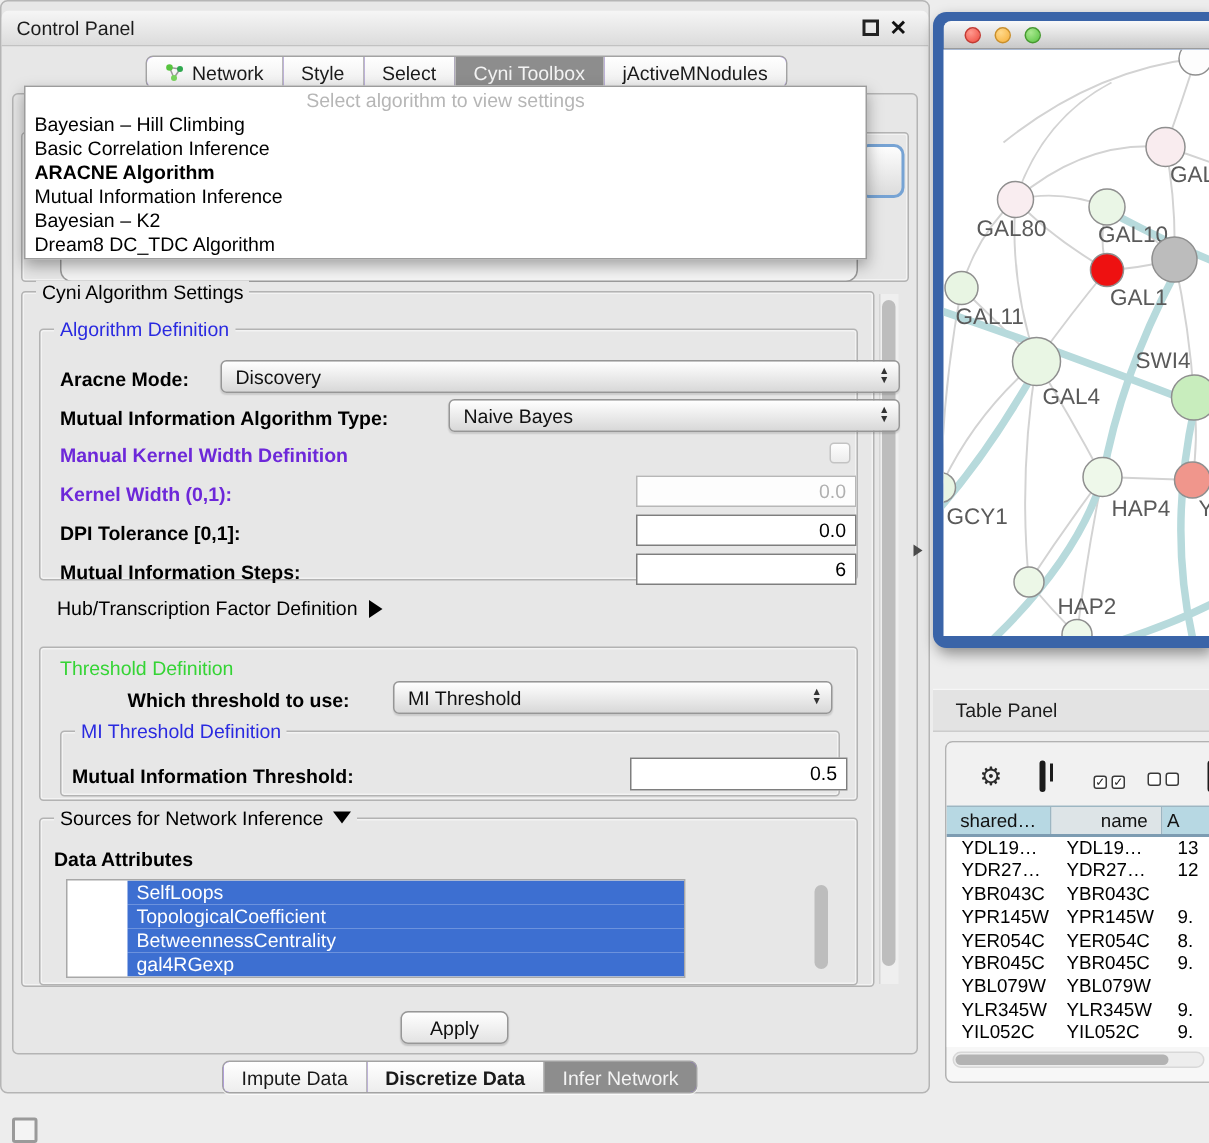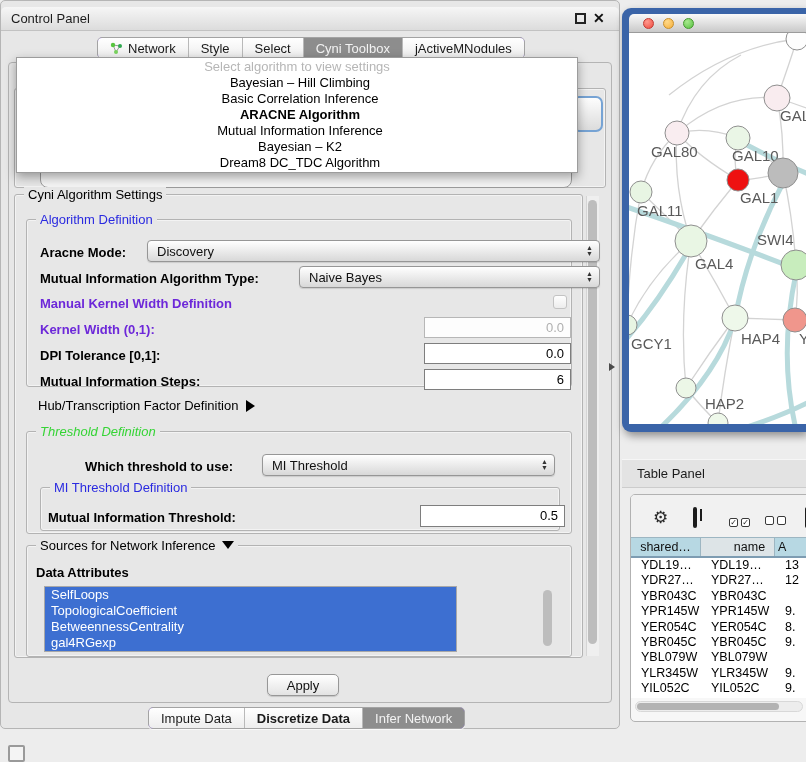--- a/index.html
+++ b/index.html
@@ -36,21 +36,21 @@
   .tfield.dis { border-color:#b7b7b7; color:#b0b0b0; background:#fdfdfd; }
 
   .chk { width:14px; height:14px; border:1px solid #c3c3c3; border-radius:3px; background:linear-gradient(#fefefe,#ececec); }
 
   .tri-right { display:inline-block; width:0; height:0; border-left:9px solid #000; border-top:6px solid transparent; border-bottom:6px solid transparent; margin-left:8px; vertical-align:-2px; }
   .tri-down { display:inline-block; width:0; height:0; border-top:8px solid #000; border-left:6px solid transparent; border-right:6px solid transparent; margin-left:6px; vertical-align:1px; }
 
   
   .popup { left:16px; top:57px; width:562px; height:116px; background:#fff; border:1px solid #9c9c9c; box-shadow:0 4px 10px rgba(0,0,0,.35); z-index:9; }
   .popup .ph { text-align:center; color:#b6b6b6; font-size:13px; height:17px; line-height:17px; }
-  .popup .it { font-size:13px; color:#000; height:16px; line-height:16px; padding-left:6px;text-align:center; }
+  .popup .it { font-size:13px; color:#000; height:16px; line-height:16px; padding-left:6px; }
   .popup .it.bold { font-weight:bold; }
 
   
   .attr-list { background:#fff; border:1px solid #a8a8a8; overflow:hidden; }
   .attr-item { background:#3d6fd1; color:#fff; font-size:13px; height:16px; line-height:16px; padding-left:6px; }
 
   .vscroll-track { background:#efefef; border-left:1px solid #d5d5d5; }
   .scroll-thumb { background:#bdbdbd; border-radius:5px; }
 
   .btn { background:linear-gradient(#ffffff,#e3e3e3); border:1px solid #979797; border-radius:5px; font-size:13px; color:#111; text-align:center; box-shadow:0 1px 1px rgba(0,0,0,.15); }
@@ -173,21 +173,21 @@
 <div class="abs tfield" style="left:424px; top:343px; width:147px; height:21px;">0.0</div>
 
 <div class="abs lbl" style="left:40px; top:374px;">Mutual Information Steps:</div>
 <div class="abs tfield" style="left:424px; top:369px; width:147px; height:21px;">6</div>
 
 <div class="abs" style="left:38px; top:398px; font-size:13px; color:#000;">
   <span>Hub/Transcription Factor Definition</span><span class="tri-right"></span>
 </div>
 
 <div class="abs grp" style="left:26px; top:431px; width:546px; height:103px;"></div>
-<div class="abs grp-title t-green" style="left:36px; top:424px;font-style:italic;">Threshold Definition</div>
+<div class="abs grp-title t-green" style="left:36px; top:438px;">Threshold Definition</div>
 
 <div class="abs lbl" style="left:85px; top:459px;">Which threshold to use:</div>
 <div class="abs combo" style="left:233px; top:454px; width:293px; height:22px;">
   <span>MI Threshold</span>
   <span class="stepper">
       <span>▲</span>
       <span>▼</span>
     </span>
 </div>
 
@@ -195,21 +195,21 @@
 <div class="abs grp-title t-blue" style="left:50px; top:480px;">MI Threshold Definition</div>
 <div class="abs lbl" style="left:48px; top:510px;">Mutual Information Threshold:</div>
 <div class="abs tfield" style="left:420px; top:505px; width:145px; height:22px;">0.5</div>
 
 <div class="abs grp" style="left:26px; top:545px; width:546px; height:112px; overflow:hidden;"></div>
 <div class="abs grp-title" style="left:36px; top:538px;">
   <span>Sources for Network Inference</span><span class="tri-down"></span>
 </div>
 <div class="abs lbl" style="left:36px; top:565px;">Data Attributes</div>
 
-<div class="abs attr-list" style="left:44px; top:586px; width:413px; height:66px;">
+<div class="abs attr-list" style="left:44px; top:586px; width:413px; height:66px;padding-left:40px;">
   <div class="attr-item">SelfLoops</div>
   <div class="attr-item">TopologicalCoefficient</div>
   <div class="attr-item">BetweennessCentrality</div>
   <div class="attr-item">gal4RGexp</div>
 </div>
 <div class="abs scroll-thumb" style="left:543px; top:590px; width:9px; height:56px;"></div>
 
 <div class="abs btn" style="left:267px; top:674px; width:72px; height:22px; line-height:21px;">Apply</div>
 
 <div class="abs" style="left:148px; top:707px;">

